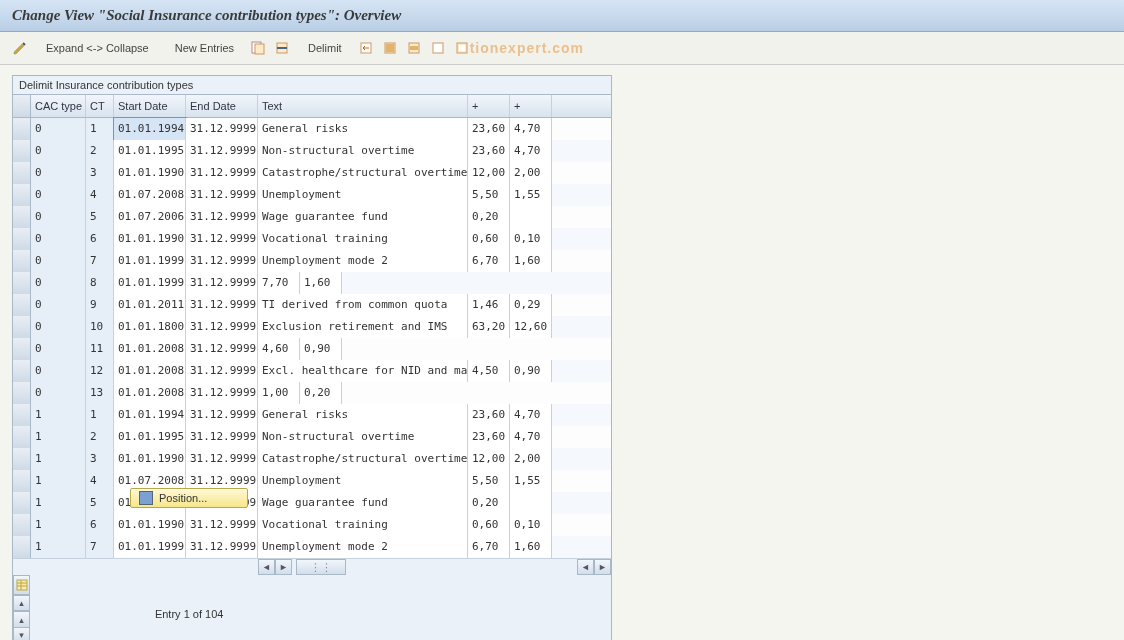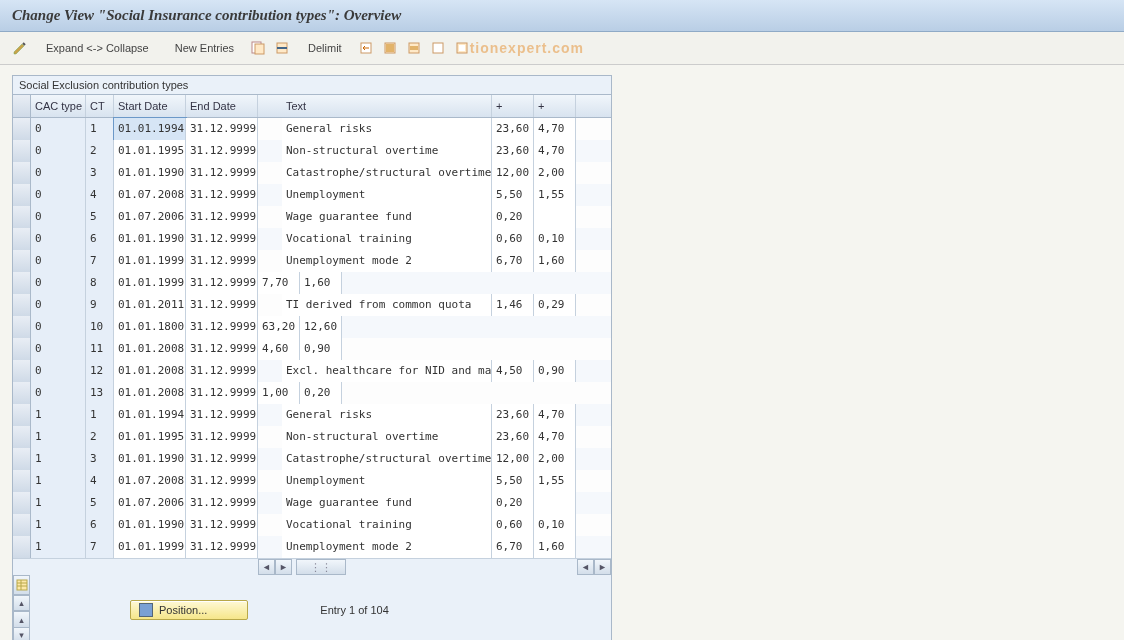--- a/index.html
+++ b/index.html
@@ -83,21 +83,21 @@
   }
   .hcell {
     font-family: Arial, sans-serif;
     color: #334;
   }
   .col-sel { width: 18px; flex: 0 0 18px; background: linear-gradient(to bottom,#e9eef5,#cfdae7); border-right:1px solid #aab9ca;}
   .col-cac { width: 55px; flex: 0 0 55px; }
   .col-ct  { width: 28px; flex: 0 0 28px; }
   .col-sd  { width: 72px; flex: 0 0 72px; }
   .col-ed  { width: 72px; flex: 0 0 72px; }
-  .col-txt { width: 210px; flex: 0 0 210px; margin-left: 24px; }
+  .col-txt { width: 210px; flex: 0 0 210px; }
   .col-p1  { width: 42px; flex: 0 0 42px; text-align: left;}
   .col-p2  { width: 42px; flex: 0 0 42px; text-align: left;}
   .grid-body .grid-row:nth-child(even) { background: #f5f8fc; }
   .grid-body .grid-row { background: #fdfdfd; }
   .grid-body .cell.col-cac,
   .grid-body .cell.col-ct { background: #e6eef8; }
   .grid-body .cell.col-txt,
   .grid-body .cell.col-sd.editable,
   .grid-body .cell.col-ed,
   .grid-body .cell.col-p1,
@@ -144,21 +144,22 @@
     margin-left:4px;
     display:flex;align-items:center;justify-content:center;
     color:#889;
   }
   .footer {
     position: absolute;
     bottom: 20px;
     left: 130px;
     display:flex;
     align-items:center;
-    gap: 72px;
+    gap: 100px;
+    flex-direction: column;
   }
   .pos-btn {
     background: linear-gradient(to bottom, #fff9d6, #f6e68a);
     border: 1px solid #b8a84a;
     border-radius: 2px;
     padding: 2px 40px 2px 8px;
     display:flex;
     align-items:center;
     gap:6px;
     box-shadow: 0 1px 0 #fff inset;
@@ -220,21 +221,21 @@
   <span class="icon">
     <svg width="14" height="14" viewBox="0 0 14 14">
         <rect x="2" y="2" width="10" height="10" fill="#ffe9c7" stroke="#c96"></rect>
         <rect x="4" y="4" width="6" height="6" fill="#fff"></rect>
       </svg>
   </span>
   <span class="watermark">tionexpert.com</span>
 </div>
 
 <div class="panel">
-  <div class="panel-title">Social Exclusion contribution types</div>
+  <div class="panel-title">Delimit Insurance contribution types</div>
 
   <div class="grid-wrap">
     <div class="grid-main">
       <div class="grid-header">
         <div class="hcell col-sel"></div>
         <div class="hcell col-cac">CAC type</div>
         <div class="hcell col-ct">CT</div>
         <div class="hcell col-sd">Start Date</div>
         <div class="hcell col-ed">End Date</div>
         <div class="hcell col-txt">Text</div>
@@ -330,20 +331,21 @@
             <div class="cell col-txt">TI derived from common quota</div>
             <div class="cell col-p1">1,46</div>
             <div class="cell col-p2">0,29</div>
           </div>
           <div class="grid-row">
             <div class="cell col-sel"></div>
             <div class="cell col-cac">0</div>
             <div class="cell col-ct">10</div>
             <div class="cell col-sd editable">01.01.1800</div>
             <div class="cell col-ed">31.12.9999</div>
+            <div class="cell col-txt">Exclusion retirement and IMS</div>
             <div class="cell col-p1">63,20</div>
             <div class="cell col-p2">12,60</div>
           </div>
           <div class="grid-row">
             <div class="cell col-sel"></div>
             <div class="cell col-cac">0</div>
             <div class="cell col-ct">11</div>
             <div class="cell col-sd editable">01.01.2008</div>
             <div class="cell col-ed">31.12.9999</div>
             <div class="cell col-p1">4,60</div>

